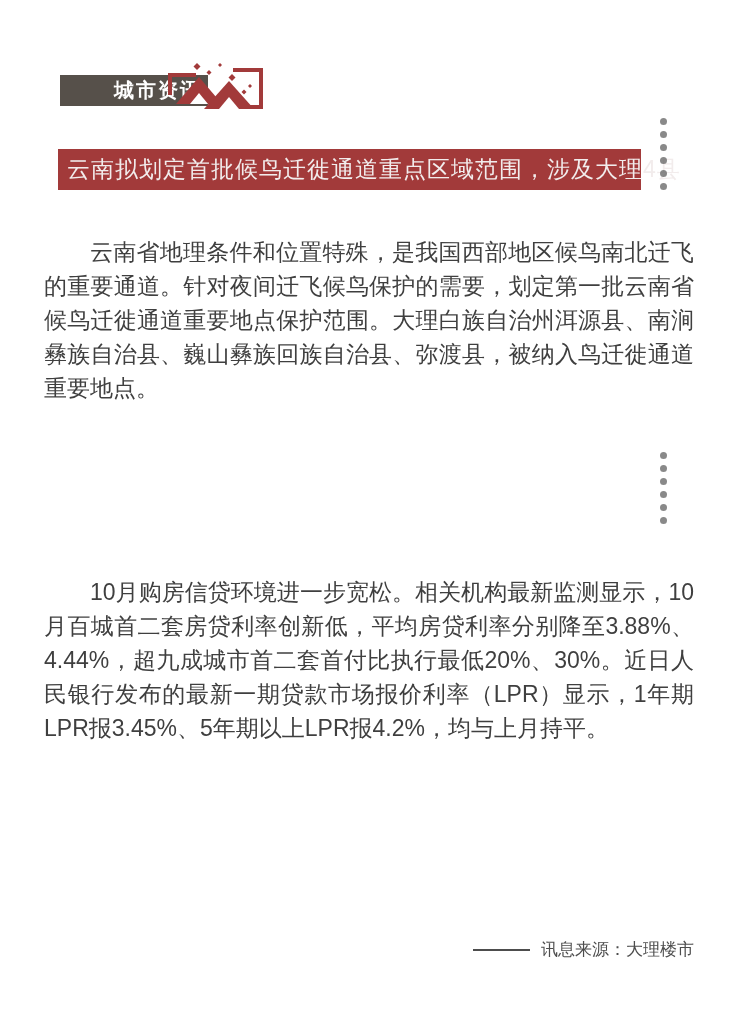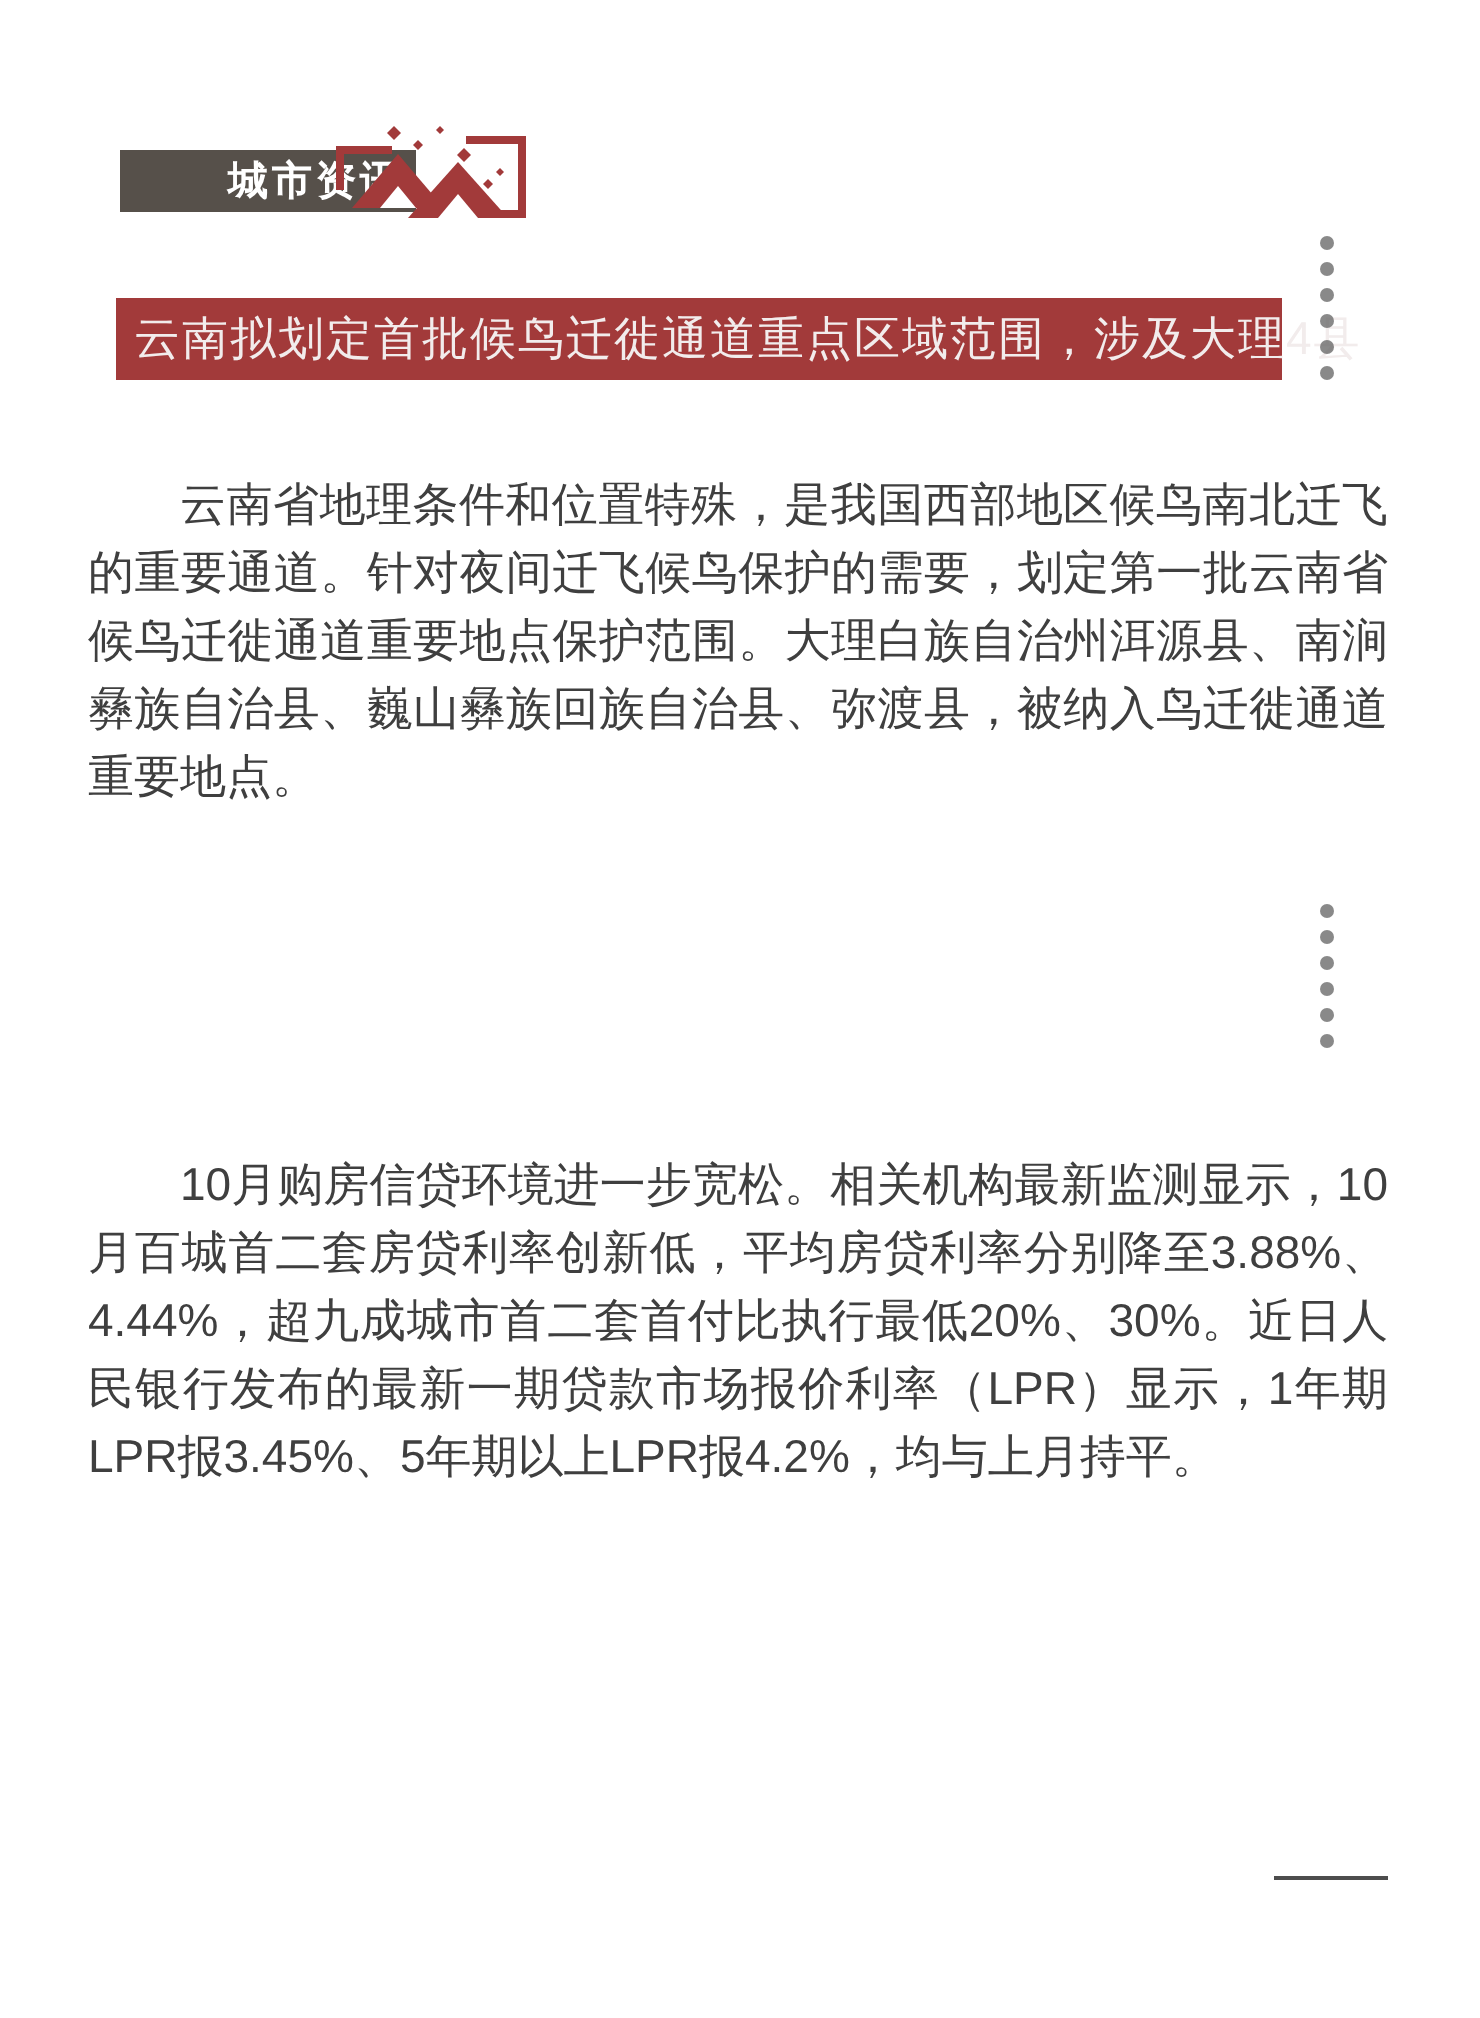--- a/index.html
+++ b/index.html
@@ -101,15 +101,16 @@
     <span></span>
   </div>
 
 
   <div class="body-text block2">
     <p class="indent">10月购房信贷环境进一步宽松。相关机构最新监测显示，10月百城首二套房贷利率创新低，平均房贷利率分别降至3.88%、4.44%，超九成城市首二套首付比执行最低20%、30%。近日人民银行发布的最新一期贷款市场报价利率（LPR）显示，1年期LPR报3.45%、5年期以上LPR报4.2%，均与上月持平。</p>
   </div>
 
   <div class="source">
     <span class="divider"></span>
+    <span>讯息来源：大理楼市</span>
   </div>
 
 </div>
 
 </body></html>

